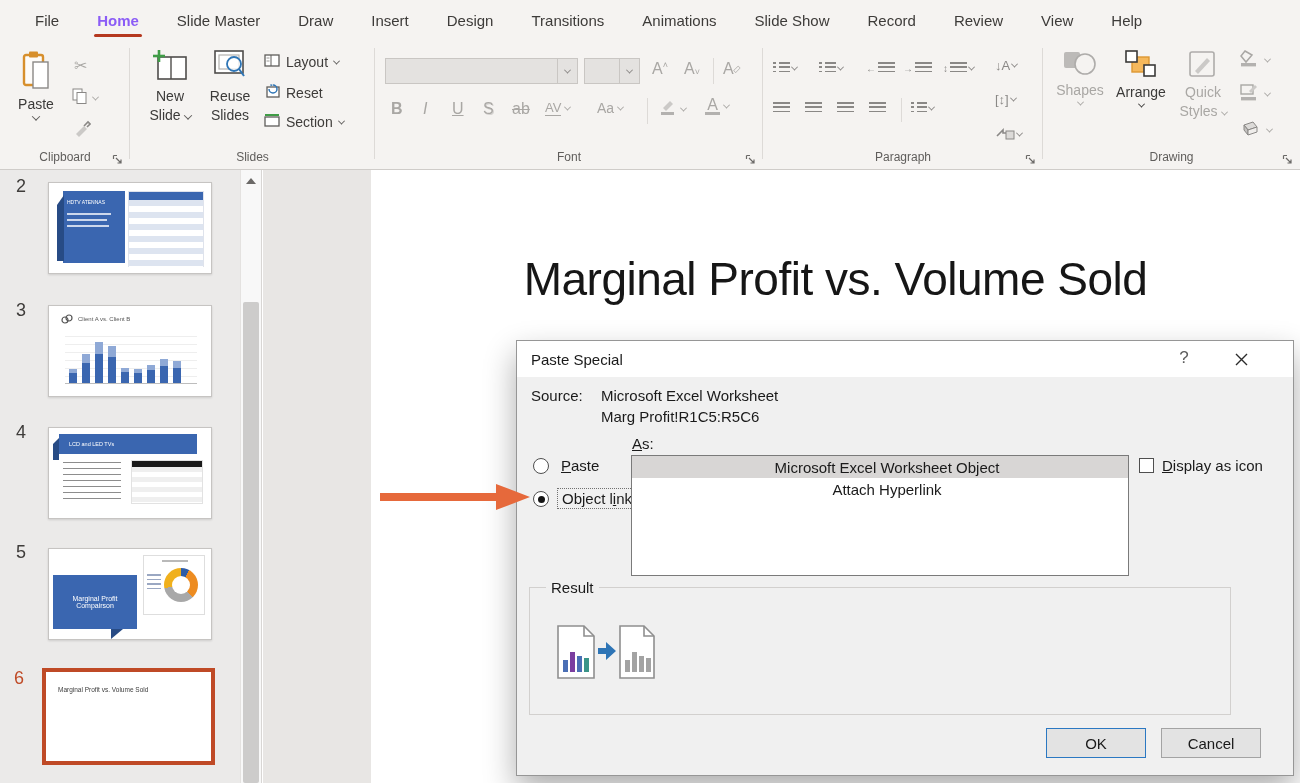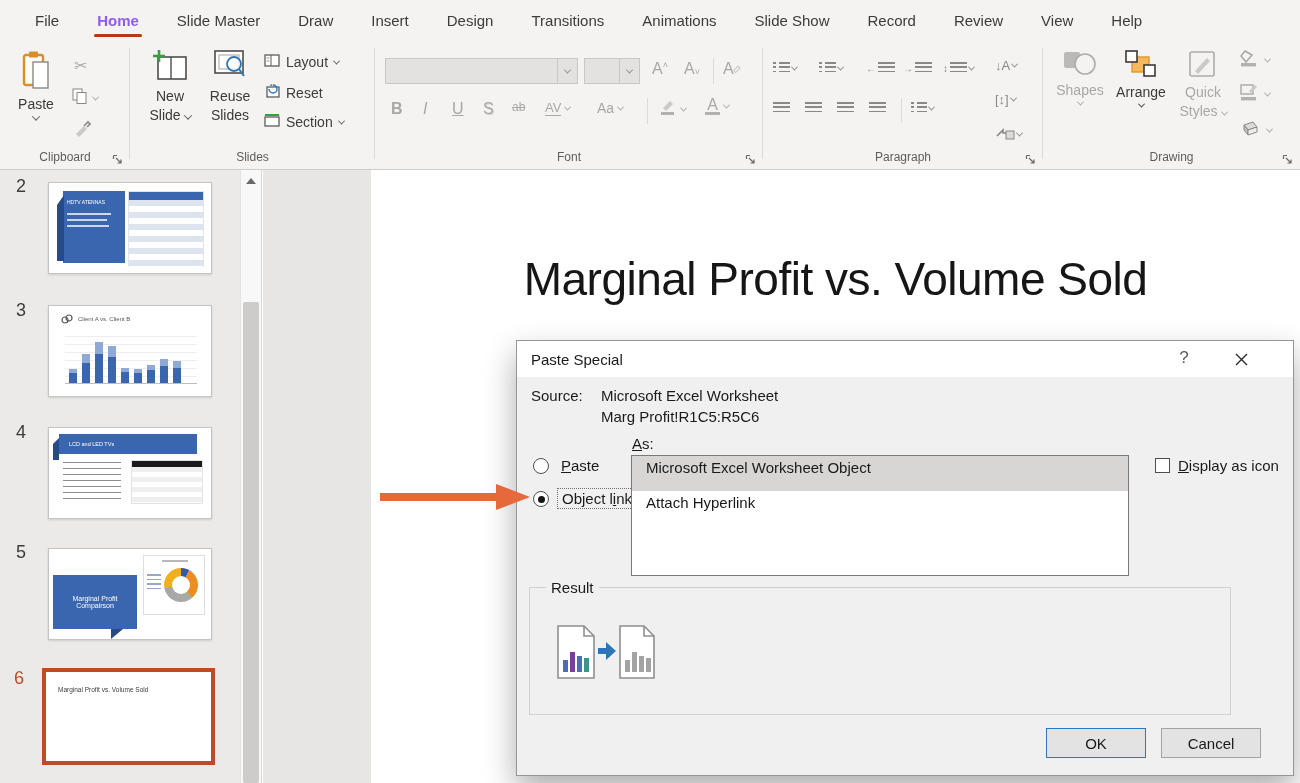--- a/index.html
+++ b/index.html
@@ -71,23 +71,23 @@
   #dlg-help{position:absolute;left:655px;top:7px;font-size:17px;color:#5c5c5c;width:24px;text-align:center;}
   #dlg-close{position:absolute;left:714px;top:9px;width:20px;height:18px;display:flex;align-items:center;justify-content:center;}
   .dlbl{position:absolute;}
   .u{text-decoration:underline;}
   .radio{position:absolute;display:flex;align-items:center;gap:8px;}
   .rdot{width:16px;height:16px;border-radius:50%;border:1px solid #4f4f4f;background:#fff;position:relative;flex:none;}
   .rdot.on::after{content:"";position:absolute;left:4px;top:4px;width:7px;height:7px;border-radius:50%;background:#151515;}
   .rlabel{padding:1px 4px;}
   .rlabel.focus{border:1px dotted #707070;}
   #dlg-list{position:absolute;left:114px;top:114px;width:498px;height:121px;background:#fff;border:1px solid #7a7a7a;}
-  .litem{height:35px;line-height:23px;padding-left:14px;}
+  .litem{height:22px;line-height:23px;padding-left:14px;text-align:center;}
   .litem.sel{background:#d8d6d5;}
-  #dlg-check{position:absolute;left:622px;top:116px;display:flex;align-items:flex-start;gap:8px;margin-left:16px;}
+  #dlg-check{position:absolute;left:622px;top:116px;display:flex;align-items:flex-start;gap:8px;}
   .cbox{width:15px;height:15px;background:#fff;border:1px solid #4f4f4f;flex:none;margin-top:1px;}
   #dlg-result{position:absolute;left:12px;top:246px;width:702px;height:128px;border:1px solid #d2d0ce;}
   #dlg-result-label{position:absolute;left:16px;top:-9px;background:#f0f0f0;padding:0 5px;}
   #dlg-result-icons{position:absolute;left:24px;top:36px;}
   #dlg-result-text{position:absolute;left:132px;top:22px;width:478px;line-height:1.55;font-size:14.5px;}
   .dbtn{position:absolute;width:100px;height:30px;background:#e3e3e3;border:1px solid #a3a3a3;display:flex;align-items:center;justify-content:center;font-size:15px;color:#1a1a1a;}
   .dbtn.default{border:1.6px solid #2b78c2;}
 
   #callout-arrow{position:absolute;left:380px;top:482px;z-index:30;}
 </style>
@@ -233,21 +233,21 @@
         </div>
       <div class="fbtn" style="left:48px;top:60px;font-style:italic;font-family:'Liberation Serif',serif;">
           <span>I</span>
         </div>
       <div class="fbtn" style="left:77px;top:60px;text-decoration:underline;">
           <span>U</span>
         </div>
       <div class="fbtn" style="left:108px;top:60px;">
           <span style="text-shadow:1px 1px 0 #d5d3d1;">S</span>
         </div>
-      <div class="fbtn" style="left:137px;top:60px;text-decoration:line-through;font-size:12px;">
+      <div class="fbtn" style="left:137px;top:60px;text-decoration:line-through;font-size:16px;">
           <span>ab</span>
         </div>
       <div class="fbtn" style="left:170px;top:60px;font-size:13px;">
           <span style="border-bottom:1px solid #a9a7a4;">AV</span>
           <span class="cv cvs" style="margin-left:4px;"></span>
         </div>
       <div class="fbtn" style="left:222px;top:60px;font-size:14px;">
           <span>Aa</span>
           <span class="cv cvs" style="margin-left:4px;"></span>
         </div>

